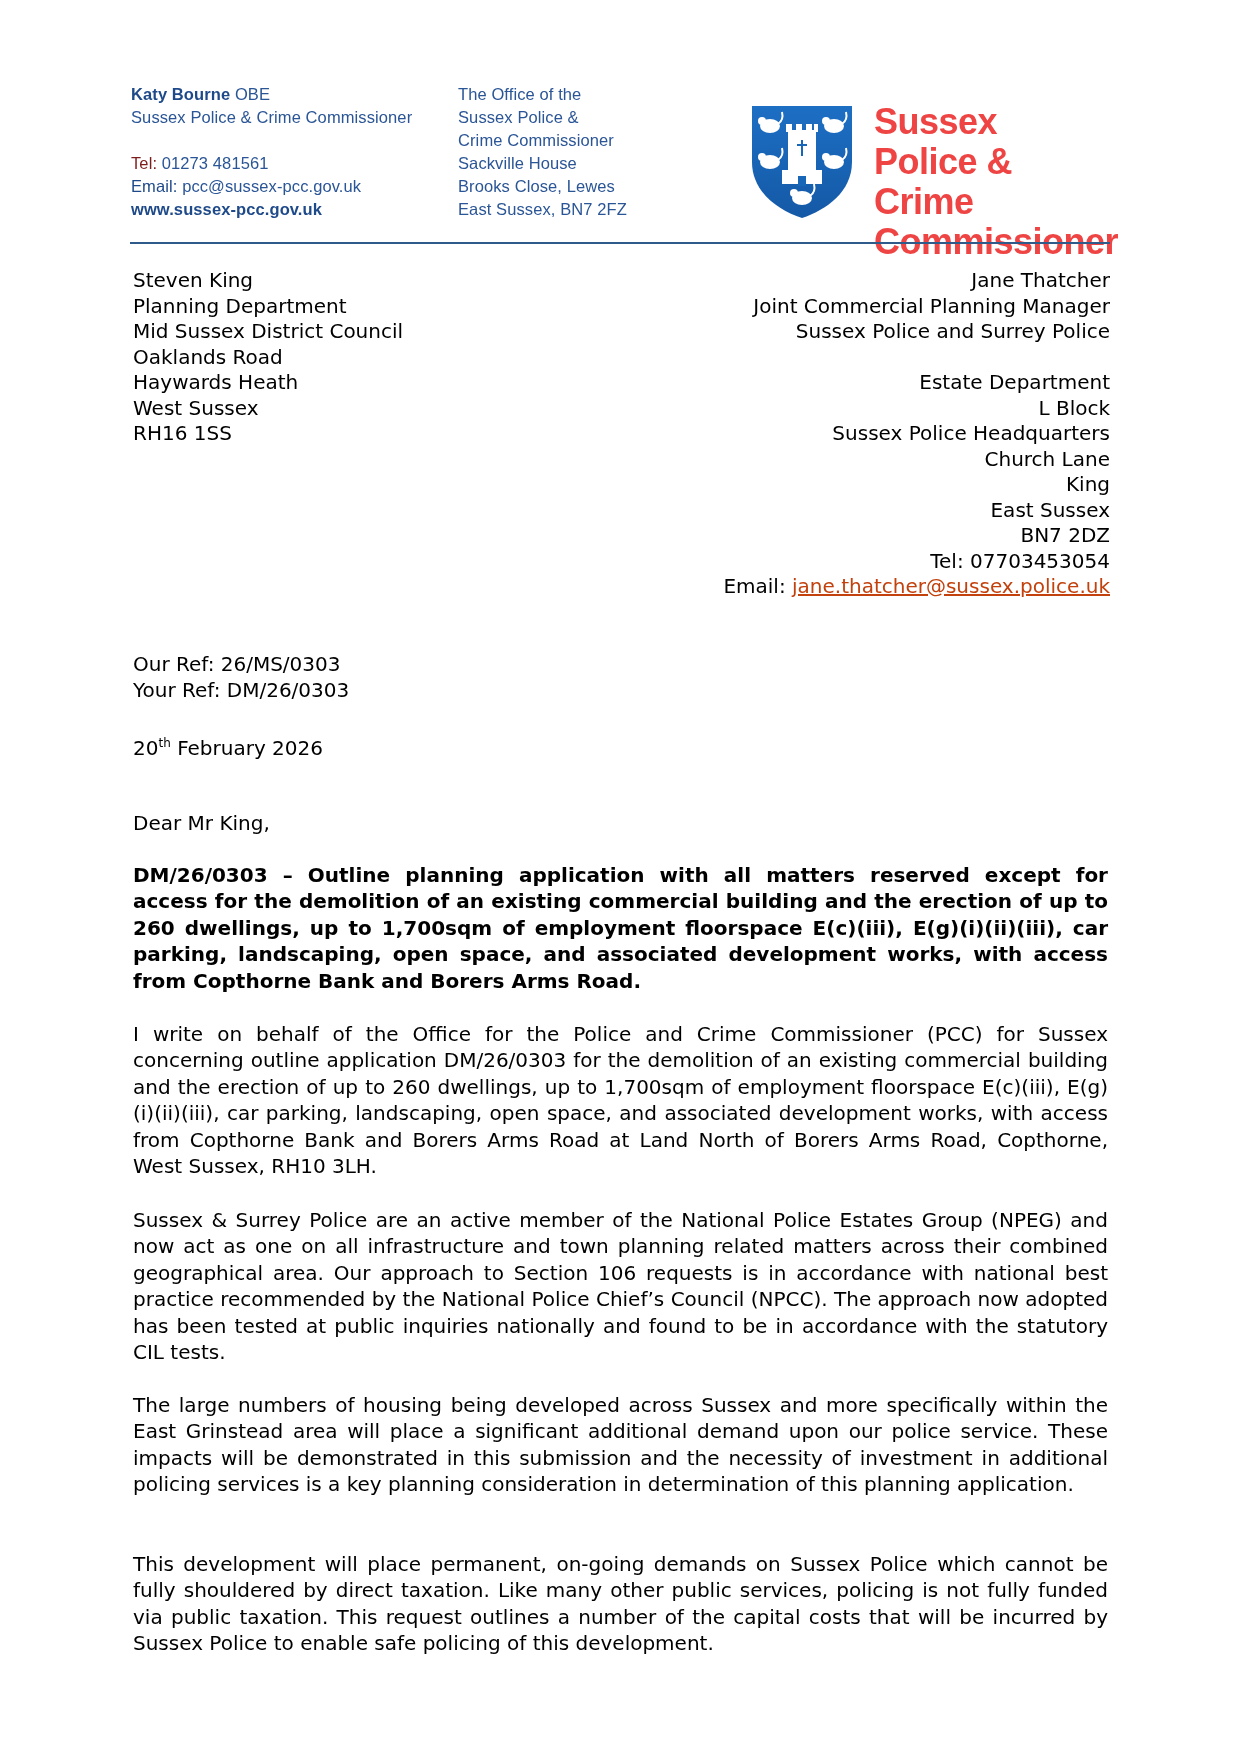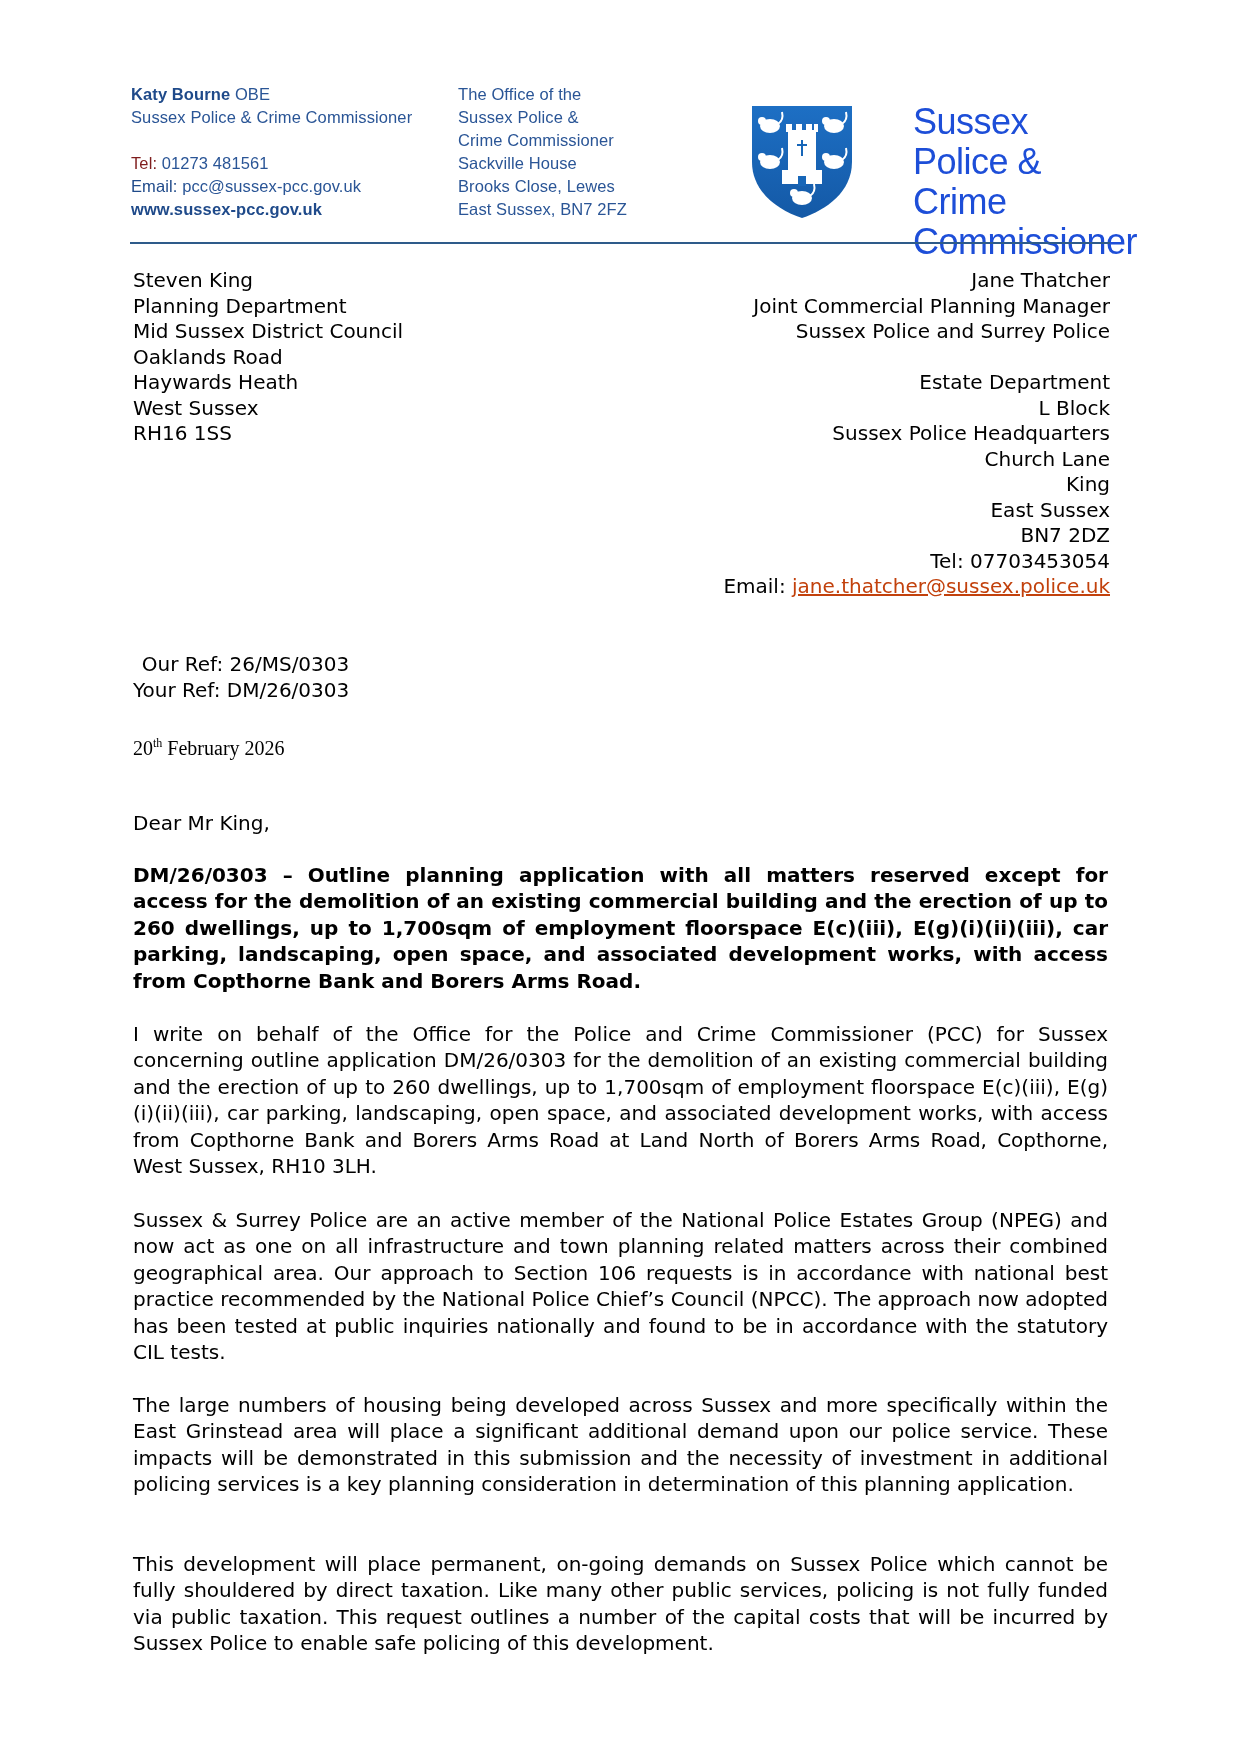--- a/index.html
+++ b/index.html
@@ -9,32 +9,32 @@
   .hdr-col { position: absolute; font-family: "Liberation Sans", sans-serif;
              color: #2a5596; font-size: 16.5px; line-height: 23px; letter-spacing: 0.1px; }
   #hdr-left { left: 131px; top: 83px; }
   #hdr-mid  { left: 458px; top: 83px; }
   .hdr-col .b { font-weight: bold; color: #1f4a8a; }
   .hdr-col .gap { height: 23px; }
 
   #logo { position: absolute; left: 748px; top: 100px; width: 360px; height: 125px; }
   #logo-shield { position: absolute; left: 0; top: 0; width: 108px; height: 120px; }
   #logo-text { position: absolute; left: 126px; top: 2px; font-family: "Liberation Sans", sans-serif;
-               font-weight: normal; color: #1d4ed8; font-size: 36px; line-height: 40px; letter-spacing: -0.5px; margin-left: 39px; }
+               font-weight: bold; color: #ef4444; font-size: 36px; line-height: 40px; letter-spacing: -0.5px; }
 
   #divider { position: absolute; left: 130px; top: 242px; width: 980px; height: 2px; background: #2e5b8a; }
 
   .addr { position: absolute; font-size: 20px; line-height: 25.5px; }
   #recipient { left: 133px; top: 268px; }
   #sender { right: 130px; top: 268px; text-align: right; }
   #sender .gap { height: 25.5px; }
   a.email { color: #c2410c; text-decoration: underline; }
 
-  #refs { position: absolute; left: 133px; top: 651px; font-size: 20px; line-height: 26px; text-align: right; }
-  #date { position: absolute; left: 133px; top: 730px; font-size: 20px; line-height: 26px; font-family: Liberation Serif, serif; }
+  #refs { position: absolute; left: 133px; top: 651px; font-size: 20px; line-height: 26px; }
+  #date { position: absolute; left: 133px; top: 730px; font-size: 20px; line-height: 26px; }
   #date sup { font-size: 12px; vertical-align: 8px; }
   #salutation { position: absolute; left: 133px; top: 810px; font-size: 20px; line-height: 26px; text-align: right; }
 
   .para { position: absolute; left: 133px; width: 975px; font-size: 20px; line-height: 26.4px;
           text-align: justify; }
   #subject { top: 862px; font-weight: bold; }
   #p1 { top: 1021px; }
   #p2 { top: 1207px; }
   #p3 { top: 1392px; }
   #p4 { top: 1551px; }

